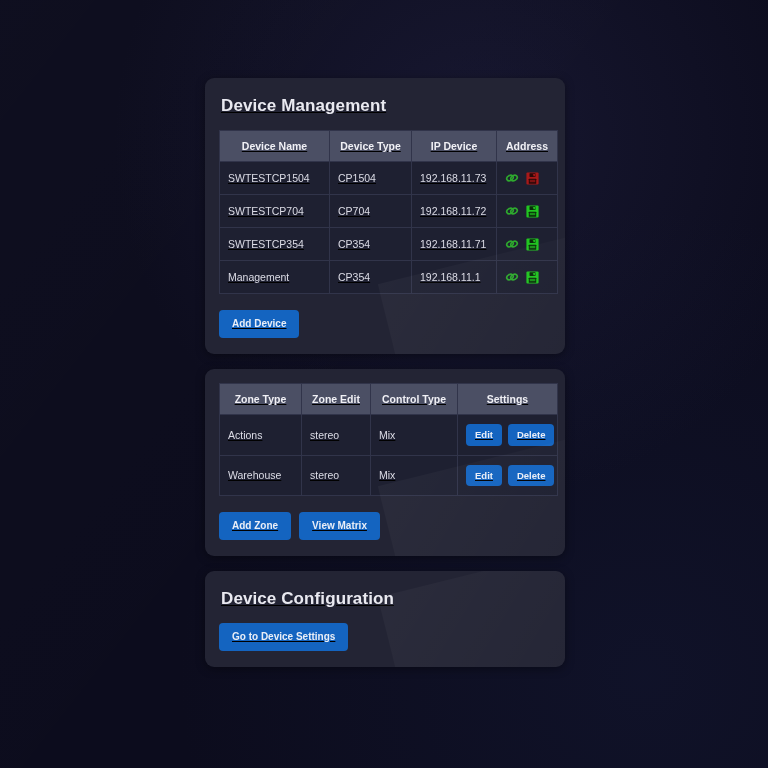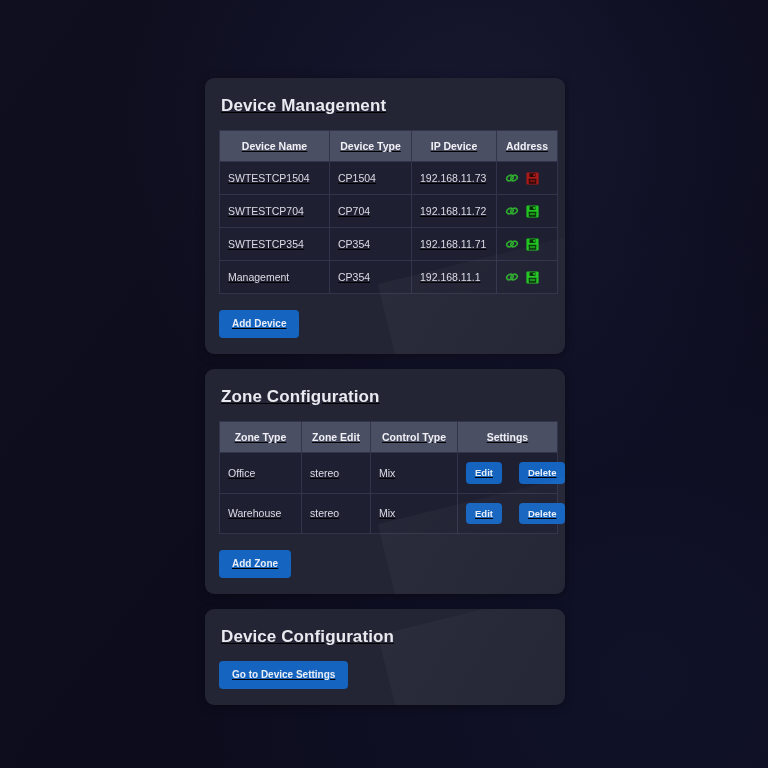--- a/index.html
+++ b/index.html
@@ -140,21 +140,21 @@
 
   .panel-actions {
     margin-top: 16px;
     display: flex;
     gap: 8px;
     align-items: center;
   }
 
   .action-btns {
     display: flex;
-    gap: 17px;
+    gap: 6px;
     align-items: center;
   }
 
   .panel-compact .panel-actions { margin-top: 2px; }
 </style>
 </head>
 <body>
 
 <div id="page-bg-sheen"></div>
 
@@ -286,41 +286,40 @@
 
       </tbody>
     </table>
 
     <div class="panel-actions">
       <button class="btn btn-lg">Add Device</button>
     </div>
   </section>
 
   <section class="panel">
-    <h2 class="panel-title">Zone Configuration</h2>
 
     <table class="grid zone-table">
       <colgroup>
         <col class="z-name">
           <col class="z-type">
           <col class="z-control">
           <col class="z-actions">
       </colgroup>
       <thead>
         <tr>
           <th>Zone Type</th>
           <th>Zone Edit</th>
           <th>Control Type</th>
           <th>Settings</th>
         </tr>
       </thead>
       <tbody>
 
         <tr>
-          <td>Office</td>
+          <td>Actions</td>
           <td>stereo</td>
           <td>Mix</td>
           <td>
             <span class="action-btns">
               <button class="btn btn-sm">Edit</button>
               <button class="btn btn-sm">Delete</button>
             </span>
           </td>
         </tr>
 
@@ -334,20 +333,21 @@
               <button class="btn btn-sm">Delete</button>
             </span>
           </td>
         </tr>
 
       </tbody>
     </table>
 
     <div class="panel-actions">
       <button class="btn btn-lg">Add Zone</button>
+      <button class="btn btn-lg">View Matrix</button>
     </div>
   </section>
 
   <section class="panel panel-compact">
     <h2 class="panel-title">Device Configuration</h2>
     <div class="panel-actions">
       <button class="btn btn-lg">Go to Device Settings</button>
     </div>
   </section>
 

